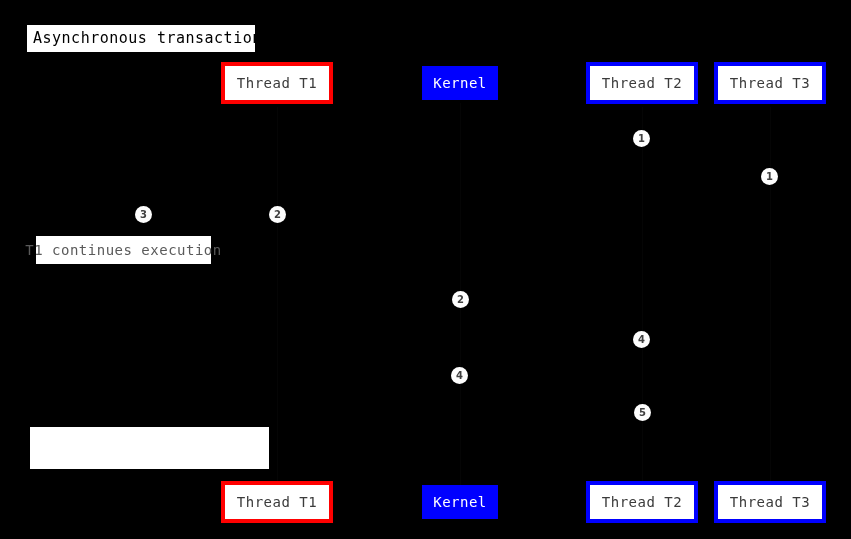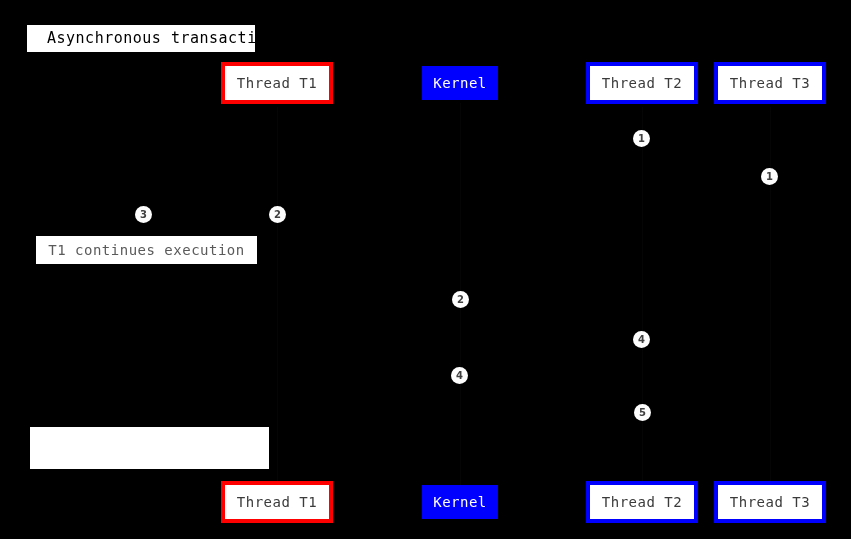--- a/index.html
+++ b/index.html
@@ -24,21 +24,21 @@
     position: absolute;
     background: #ffffff;
     color: #000000;
     font-family: "DejaVu Sans Mono", "Liberation Mono", monospace;
     font-size: 15px;
     line-height: 1;
     letter-spacing: 0.5px;
     white-space: nowrap;
     display: flex;
     align-items: center;
-    padding: 0 20px;
+    padding: 0 6px;
     box-sizing: border-box;
   }
 
   
   .participant {
     position: absolute;
     box-sizing: border-box;
     display: flex;
     align-items: center;
     justify-content: center;
@@ -128,21 +128,21 @@
     </div>
 
   <div id="participants-layer">
       <div class="participant outlined" style="color: rgb(59, 59, 59); background: rgb(255, 255, 255); border-color: rgb(255, 0, 0); left: 221px; top: 62px; width: 112px; height: 42px;">Thread T1</div>
       <div class="participant filled" style="color: rgb(255, 255, 255); background: rgb(0, 0, 255); left: 422px; top: 66px; width: 76px; height: 34px;">Kernel</div>
       <div class="participant outlined" style="color: rgb(59, 59, 59); background: rgb(255, 255, 255); border-color: rgb(0, 0, 255); left: 586px; top: 62px; width: 112px; height: 42px;">Thread T2</div>
       <div class="participant outlined" style="color: rgb(59, 59, 59); background: rgb(255, 255, 255); border-color: rgb(0, 0, 255); left: 714px; top: 62px; width: 112px; height: 42px;">Thread T3</div>
     </div>
 
   <div id="notes-layer">
-      <div class="note" style="background: rgb(255, 255, 255); color: rgb(90, 90, 90); left: 36px; top: 236px; width: 221px; height: 28px;">T1 continues execution</div>
+      <div class="note" style="background: rgb(255, 255, 255); color: rgb(90, 90, 90); left: 36px; top: 236px; width: 175px; height: 28px;">T1 continues execution</div>
       <div class="note blank" style="background: rgb(255, 255, 255); left: 30px; top: 427px; width: 239px; height: 42px;"></div>
     </div>
 
   <div id="badges-layer">
       <div class="badge" style="background: rgb(253, 253, 253); color: rgb(64, 64, 64); left: 633px; top: 130px;">1</div>
       <div class="badge" style="background: rgb(253, 253, 253); color: rgb(64, 64, 64); left: 761px; top: 168px;">1</div>
       <div class="badge" style="background: rgb(253, 253, 253); color: rgb(64, 64, 64); left: 135px; top: 206px;">3</div>
       <div class="badge" style="background: rgb(253, 253, 253); color: rgb(64, 64, 64); left: 269px; top: 206px;">2</div>
       <div class="badge" style="background: rgb(253, 253, 253); color: rgb(64, 64, 64); left: 452px; top: 291px;">2</div>
       <div class="badge" style="background: rgb(253, 253, 253); color: rgb(64, 64, 64); left: 633px; top: 331px;">4</div>

